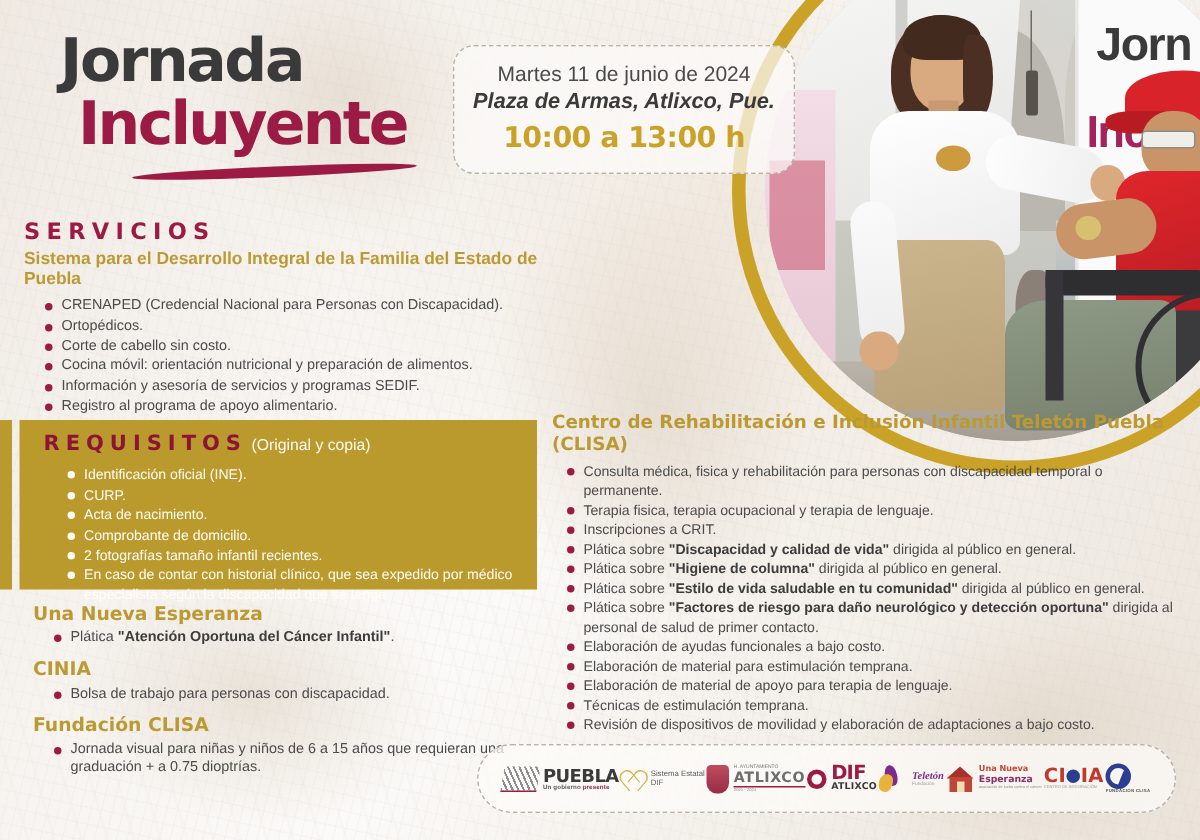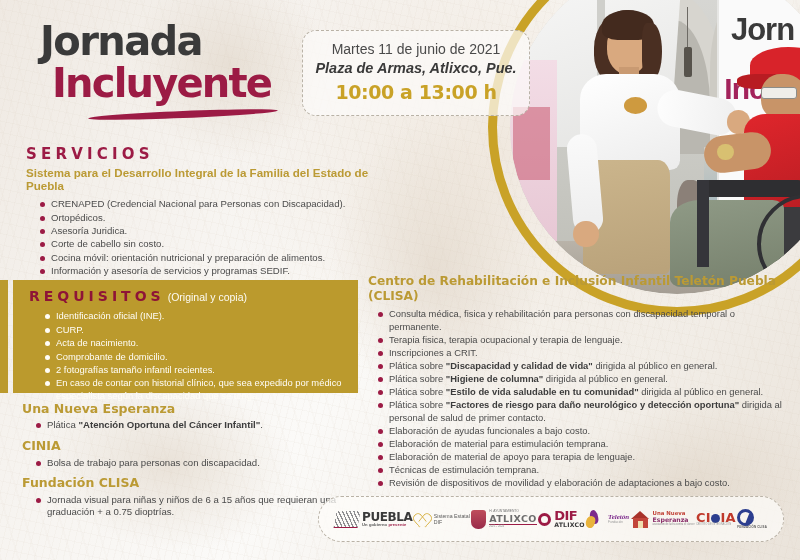--- a/index.html
+++ b/index.html
@@ -195,21 +195,21 @@
     padding-left: 11px;
     margin-bottom: .6px;
   }
   ul.bullets li::before {
     content: ""; position: absolute; left: 0; top: 4px;
     width: 5px; height: 5px; border-radius: 50%; background: #9c1b45;
   }
   ul.bullets li b { font-weight: 700; color: #3c3c3c; }
 
   
-  #servicios { position: absolute; left: 26px; top: 146px; width: 350px; }
+  #servicios { position: absolute; left: 16px; top: 146px; width: 350px; }
 
   
   #req-edge {
     position: absolute; left: 0; top: 280px; width: 8px; height: 113px;
     background: #bb9a2d;
   }
   #requisitos {
     position: absolute; left: 13px; top: 280px; width: 345px; height: 113px;
     background: #bb9a2d; padding: 9px 12px 6px 16px;
   }
@@ -393,32 +393,31 @@
     </div>
   </div>
 
   <div id="headline">
     <div id="title-1">Jornada</div>
     <div id="title-2">Incluyente</div>
     <div id="title-swoosh"></div>
   </div>
 
   <div id="datebox">
-    <div id="date-line">Martes 11 de junio de 2021</div>
+    <div id="date-line">Martes 11 de junio de 2024</div>
     <div id="place-line">Plaza de Armas, Atlixco, Pue.</div>
     <div id="time-line">10:00 a 13:00 h</div>
   </div>
 
   <div id="servicios">
     <div class="sec-title">SERVICIOS</div>
     <div class="sec-sub">Sistema para el Desarrollo Integral de la Familia del Estado de Puebla</div>
     <ul class="bullets" id="servicios-list">
         <li><span>CRENAPED (Credencial Nacional para Personas con Discapacidad).</span></li>
         <li><span>Ortopédicos.</span></li>
-        <li><span>Asesoría Juridica.</span></li>
         <li><span>Corte de cabello sin costo.</span></li>
         <li><span>Cocina móvil: orientación nutricional y preparación de alimentos.</span></li>
         <li><span>Información y asesoría de servicios y programas SEDIF.</span></li>
         <li><span>Registro al programa de apoyo alimentario.</span></li>
       </ul>
   </div>
 
   <div id="req-edge"></div>
   <div id="requisitos">
     <div id="req-head">

